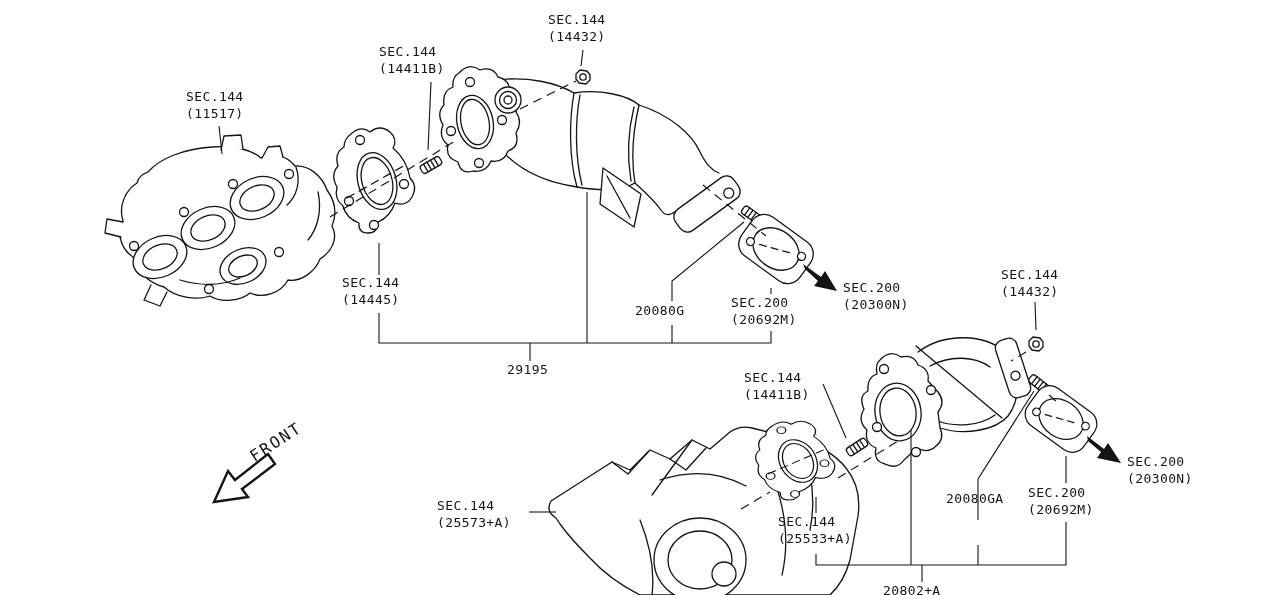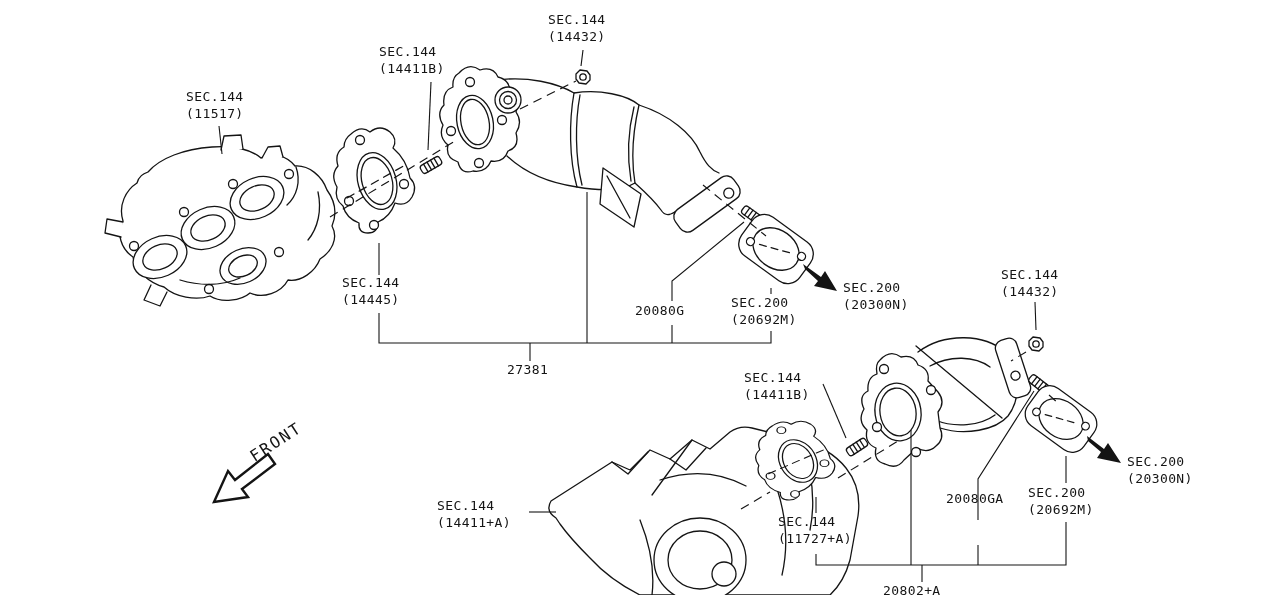--- a/index.html
+++ b/index.html
@@ -248,29 +248,29 @@
 <div class="lbl" style="left:548px;top:12px"><div>SEC.144</div><div>(14432)</div></div>
 
 <div class="lbl" style="left:342px;top:275px"><div>SEC.144</div><div>(14445)</div></div>
 
 <div class="lbl" style="left:635px;top:303px"><div>20080G</div></div>
 
 <div class="lbl" style="left:731px;top:295px"><div>SEC.200</div><div>(20692M)</div></div>
 
 <div class="lbl" style="left:843px;top:280px"><div>SEC.200</div><div>(20300N)</div></div>
 
-<div class="lbl" style="left:507px;top:362px"><div>27381</div></div>
+<div class="lbl" style="left:507px;top:362px"><div>29195</div></div>
 
 <div class="lbl" style="left:1001px;top:267px"><div>SEC.144</div><div>(14432)</div></div>
 
 <div class="lbl" style="left:744px;top:370px"><div>SEC.144</div><div>(14411B)</div></div>
 
-<div class="lbl" style="left:437px;top:498px"><div>SEC.144</div><div>(14411+A)</div></div>
-
-<div class="lbl" style="left:778px;top:514px"><div>SEC.144</div><div>(11727+A)</div></div>
+<div class="lbl" style="left:437px;top:498px"><div>SEC.144</div><div>(25573+A)</div></div>
+
+<div class="lbl" style="left:778px;top:514px"><div>SEC.144</div><div>(25533+A)</div></div>
 
 <div class="lbl" style="left:946px;top:491px"><div>20080GA</div></div>
 
 <div class="lbl" style="left:1028px;top:485px"><div>SEC.200</div><div>(20692M)</div></div>
 
 <div class="lbl" style="left:1127px;top:454px"><div>SEC.200</div><div>(20300N)</div></div>
 
 <div class="lbl" style="left:883px;top:583px"><div>20802+A</div></div>
 
 <div class="lbl rot" style="left:252px;top:450px"><div>FRONT</div></div>

